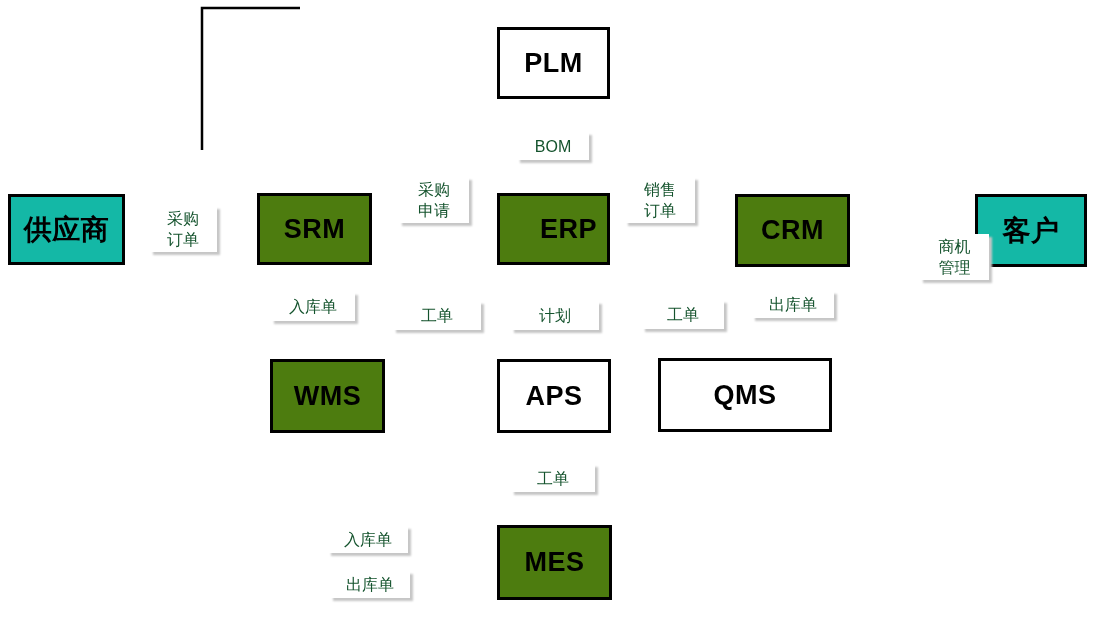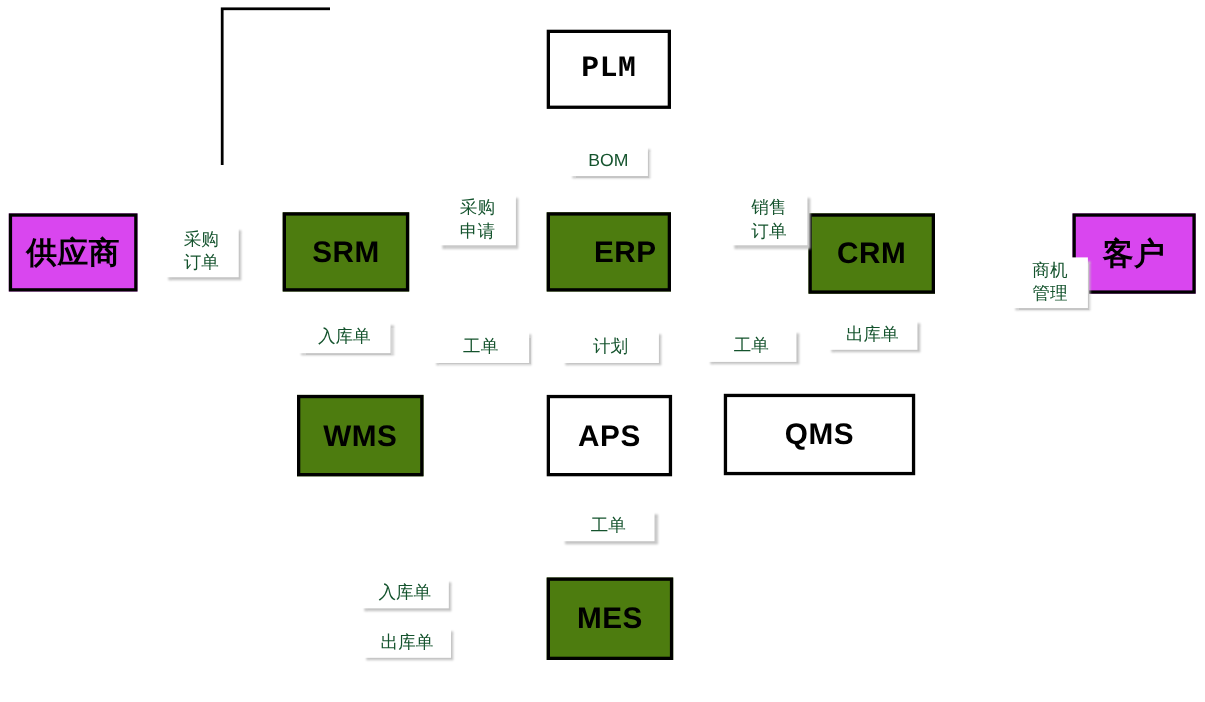--- a/index.html
+++ b/index.html
@@ -6,21 +6,21 @@
   body{font-family:"Liberation Sans","DejaVu Sans",sans-serif;}
   #canvas{position:relative;overflow:hidden;background:#ffffff;}
   #edge-layer{position:absolute;left:0;top:0;}
   .node{
     position:absolute;box-sizing:border-box;
     border:3px solid #000;display:flex;align-items:center;justify-content:center;
     font-weight:bold;font-size:27px;color:#000;letter-spacing:0.5px;
   }
   .node.cjk{font-size:28px;}
   .fill-green{background:#4d7c0f;}
-  .fill-gray{background:#d946ef;}
+  .fill-gray{background:#14b8a6;}
   .fill-white{background:#ffffff;}
   .edge-label{
     position:absolute;box-sizing:border-box;background:#ffffff;
     box-shadow:3px 3px 2px #c6c6c6;
     display:flex;align-items:center;justify-content:center;text-align:center;
     font-size:16px;line-height:21px;color:#14532d;white-space:pre-line;
   }
 </style>
 </head>
 <body>
@@ -47,21 +47,21 @@
         <polyline points="553,433 553,525" fill="none" stroke="#000000" stroke-width="2.5" marker-start="url(#ah)" marker-end="url(#ah)"></polyline>
         <polyline points="683,432 683,562 612,562" fill="none" stroke="#000000" stroke-width="2.5" marker-end="url(#ah)"></polyline>
         <polyline points="313,433 313,562 497,562" fill="none" stroke="#000000" stroke-width="2.5" marker-start="url(#ah)" marker-end="url(#ah)"></polyline>
         <polyline points="793,432 793,613 225,613 225,395 258,395" fill="none" stroke="#000000" stroke-width="2.5" marker-end="url(#ah)"></polyline>
       </svg>
     </svg>
   <div id="node-layer">
       <div class="node fill-gray cjk" style="left: 8px; top: 194px; width: 117px; height: 71px;">
         <span>供应商</span>
       </div>
-      <div class="node fill-white" style="left: 497px; top: 27px; width: 113px; height: 72px; font-family: Liberation Mono, monospace;">
+      <div class="node fill-white" style="left: 497px; top: 27px; width: 113px; height: 72px;">
         <span>PLM</span>
       </div>
       <div class="node fill-green" style="left: 257px; top: 193px; width: 115px; height: 72px;">
         <span>SRM</span>
       </div>
       <div class="node fill-green" style="left: 497px; top: 193px; width: 113px; height: 72px; padding-left: 30px;">
         <span>ERP</span>
       </div>
       <div class="node fill-green" style="left: 735px; top: 194px; width: 115px; height: 73px;">
         <span>CRM</span>
@@ -80,21 +80,21 @@
       </div>
       <div class="node fill-green" style="left: 497px; top: 525px; width: 115px; height: 75px;">
         <span>MES</span>
       </div>
     </div>
   <div id="label-layer">
       <div class="edge-label" style="left: 149.5px; top: 206px; width: 67px; height: 46px;">采购
 订单</div>
       <div class="edge-label" style="left: 399px; top: 177px; width: 70px; height: 46px;">采购
 申请</div>
-      <div class="edge-label" style="left: 664px; top: 177px; width: 70px; height: 46px;">销售
+      <div class="edge-label" style="left: 625px; top: 177px; width: 70px; height: 46px;">销售
 订单</div>
       <div class="edge-label" style="left: 920px; top: 206px; width: 69px; height: 46px; margin-top: 28px;">商机
 管理</div>
       <div class="edge-label" style="left: 517px; top: 132px; width: 72px; height: 28px;">BOM</div>
       <div class="edge-label" style="left: 271px; top: 291.5px; width: 84px; height: 29px;">入库单</div>
       <div class="edge-label" style="left: 393px; top: 300.5px; width: 88px; height: 29px;">工单</div>
       <div class="edge-label" style="left: 511px; top: 300.5px; width: 88px; height: 29px;">计划</div>
       <div class="edge-label" style="left: 642px; top: 299.5px; width: 82px; height: 29px;">工单</div>
       <div class="edge-label" style="left: 752px; top: 290.5px; width: 82px; height: 27px;">出库单</div>
       <div class="edge-label" style="left: 511px; top: 464px; width: 84px; height: 28px;">工单</div>

